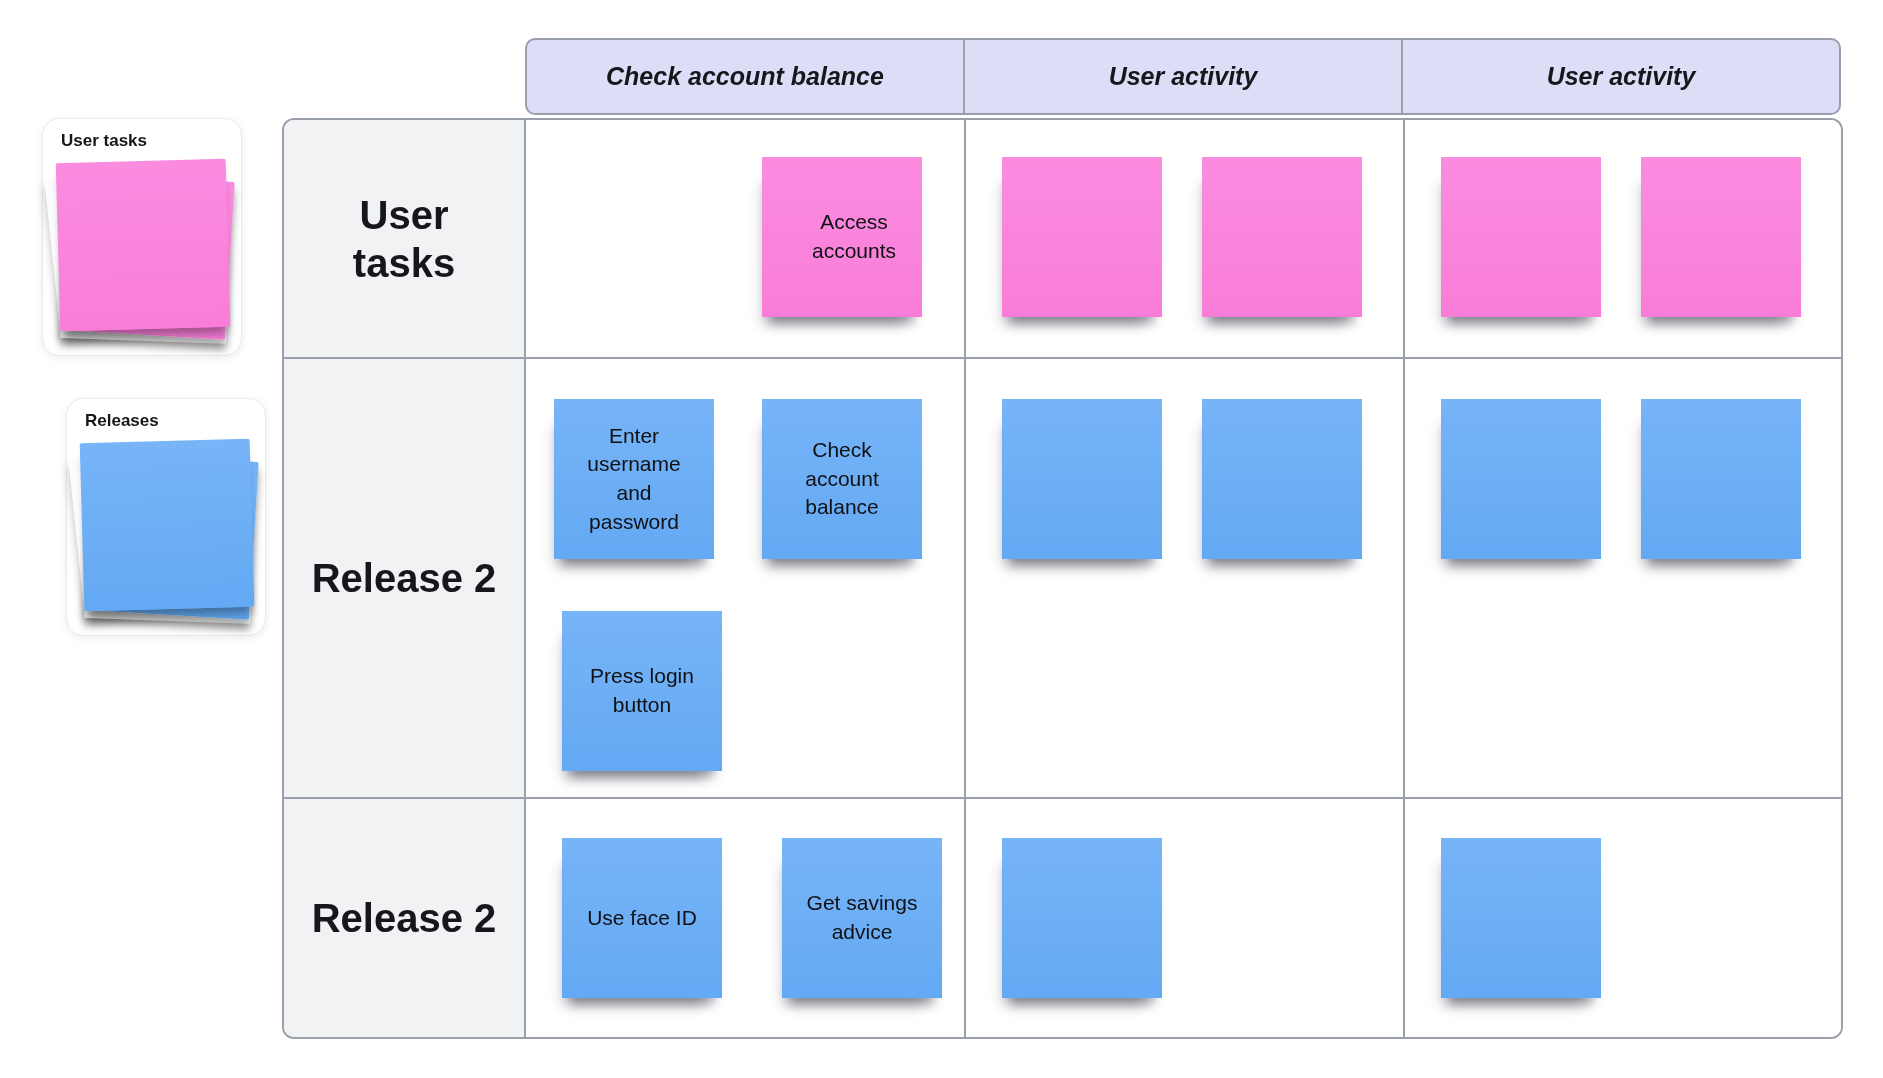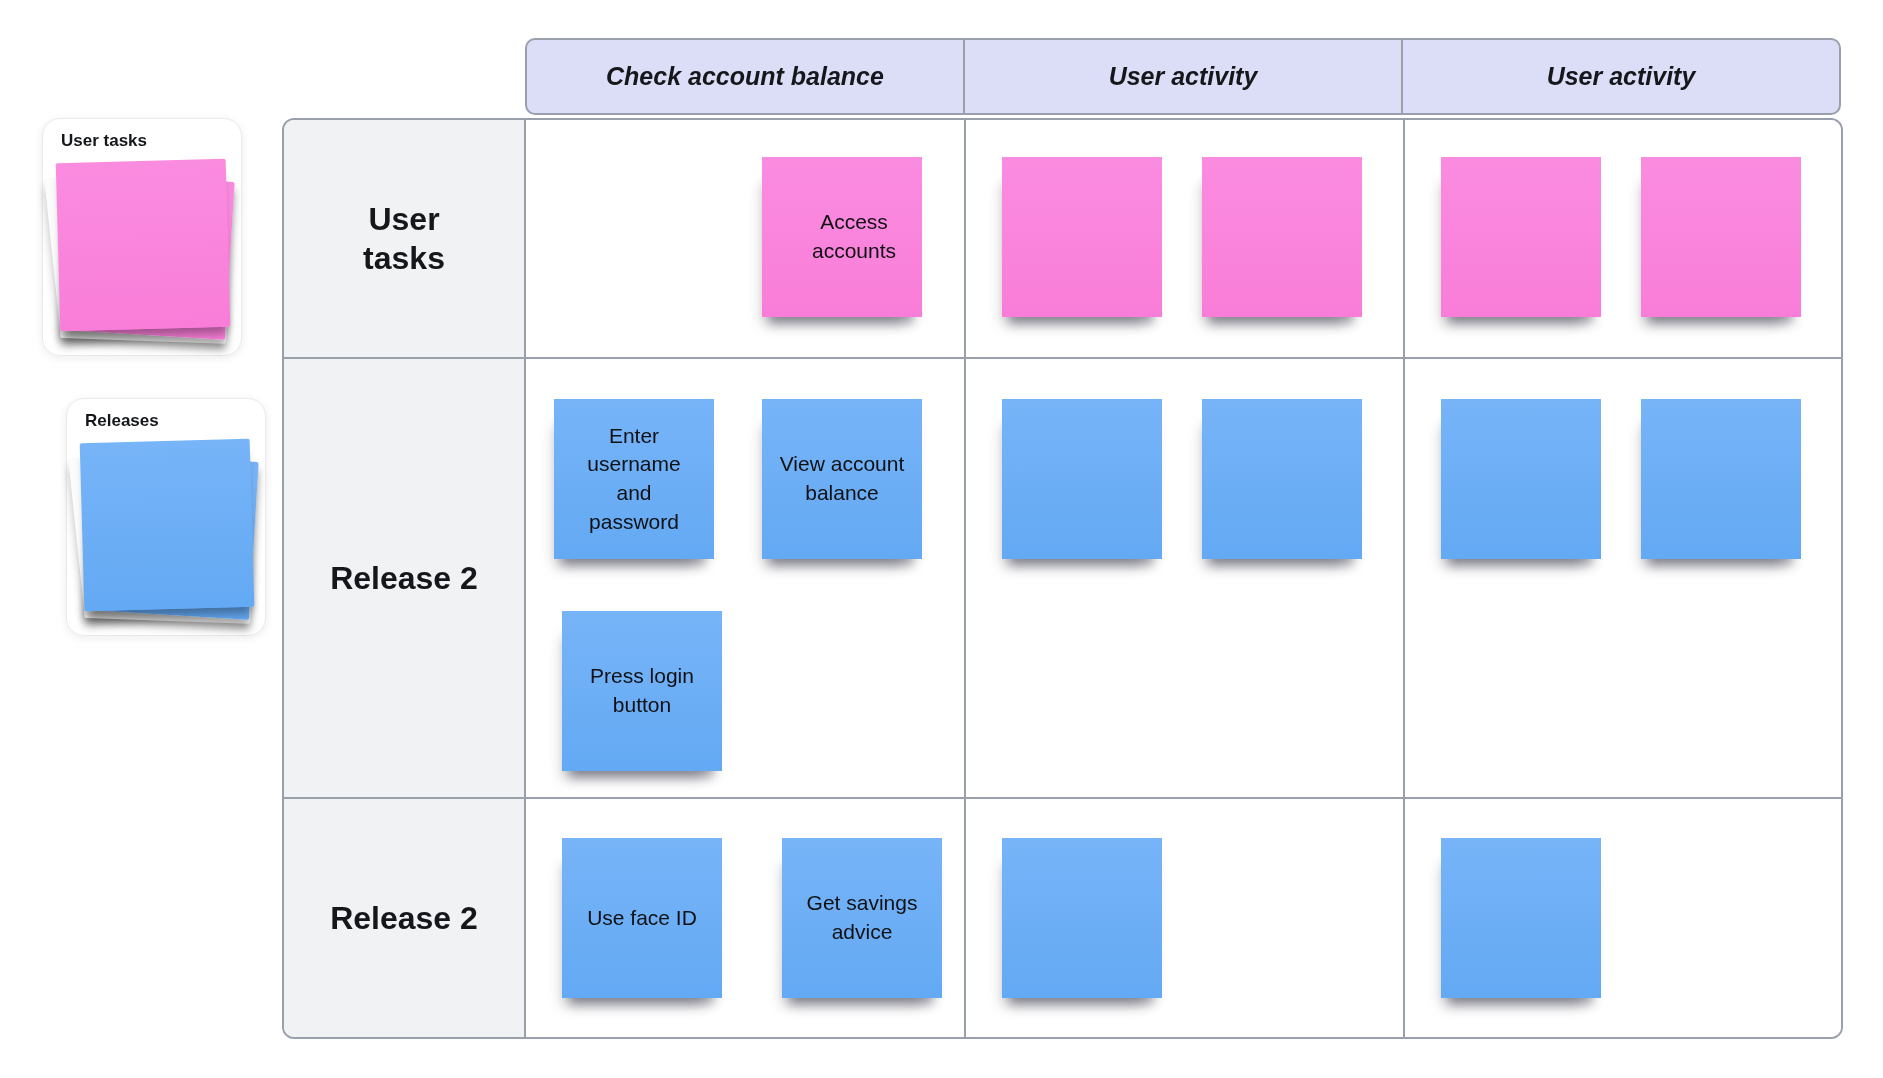--- a/index.html
+++ b/index.html
@@ -25,21 +25,21 @@
     box-sizing:border-box;border:2px solid var(--gridBorder);border-radius:12px;
     overflow:hidden;background:#fff;
     display:grid;grid-template-columns:240px 440px 439px 1fr;grid-template-rows:237px 440px 1fr;
   }
   .cell{position:relative;box-sizing:border-box;background:#fff;}
   .cell.bl{border-left:2px solid var(--gridBorder);}
   .cell.bt{border-top:2px solid var(--gridBorder);}
   .label-cell{
     background:var(--rowHeaderBg);
     display:flex;align-items:center;justify-content:center;text-align:center;
-    font-size:32px;font-weight:bold;line-height:1.2;white-space:pre-line;color:var(--text);
+    font-size:40px;font-weight:bold;line-height:1.2;white-space:pre-line;color:var(--text);
   }
   
   .note{
     position:absolute;width:160px;height:160px;box-sizing:border-box;padding:6px 13px;
     display:flex;align-items:center;justify-content:center;text-align:center;
     font-size:21px;line-height:1.36;color:#101114;white-space:pre-line;
     box-shadow:0 14px 10px -8px rgba(35,35,55,.42), -9px 17px 13px -10px rgba(35,35,55,.28);
   }
   .note.pink{background:linear-gradient(180deg,var(--pinkLight),var(--pink));}
   .note.blue{background:linear-gradient(180deg,var(--blueLight),var(--blue));}
@@ -103,21 +103,21 @@
       <div class="note pink" style="left: 36px; top: 37px;"><span></span></div>
       <div class="note pink" style="left: 236px; top: 37px;"><span></span></div>
     </div>
 
   <div class="cell bt label-cell">Release 2</div>
   <div class="cell bl bt">
       <div class="note blue" style="left: 28px; top: 40px;"><span>Enter
 username
 and
 password</span></div>
-      <div class="note blue" style="left: 236px; top: 40px;"><span>View account
+      <div class="note blue" style="left: 236px; top: 40px;"><span>Check account
 balance</span></div>
       <div class="note blue" style="left: 36px; top: 252px;"><span>Press login
 button</span></div>
     </div>
   <div class="cell bl bt">
       <div class="note blue" style="left: 36px; top: 40px;"><span></span></div>
       <div class="note blue" style="left: 236px; top: 40px;"><span></span></div>
     </div>
   <div class="cell bl bt">
       <div class="note blue" style="left: 36px; top: 40px;"><span></span></div>

